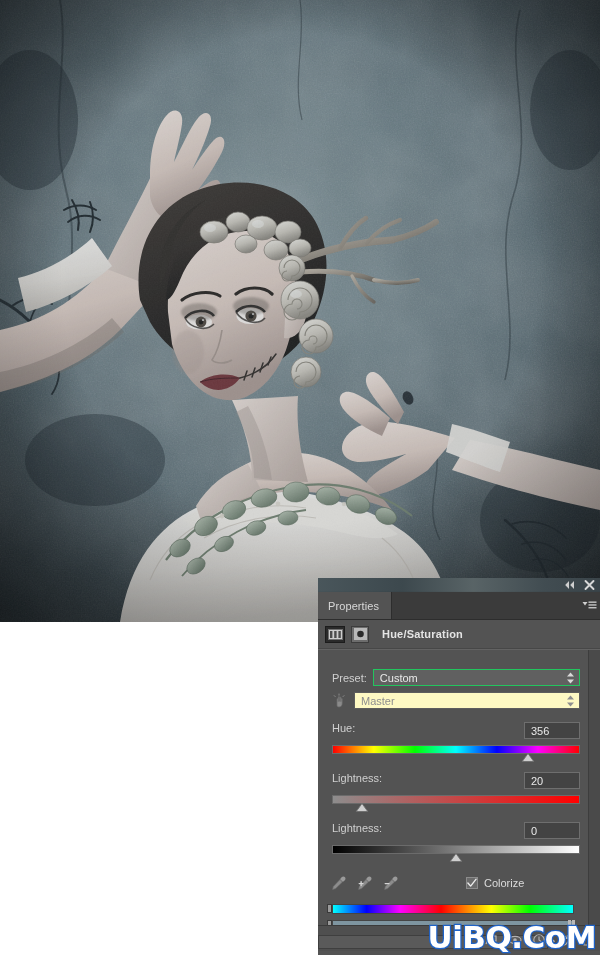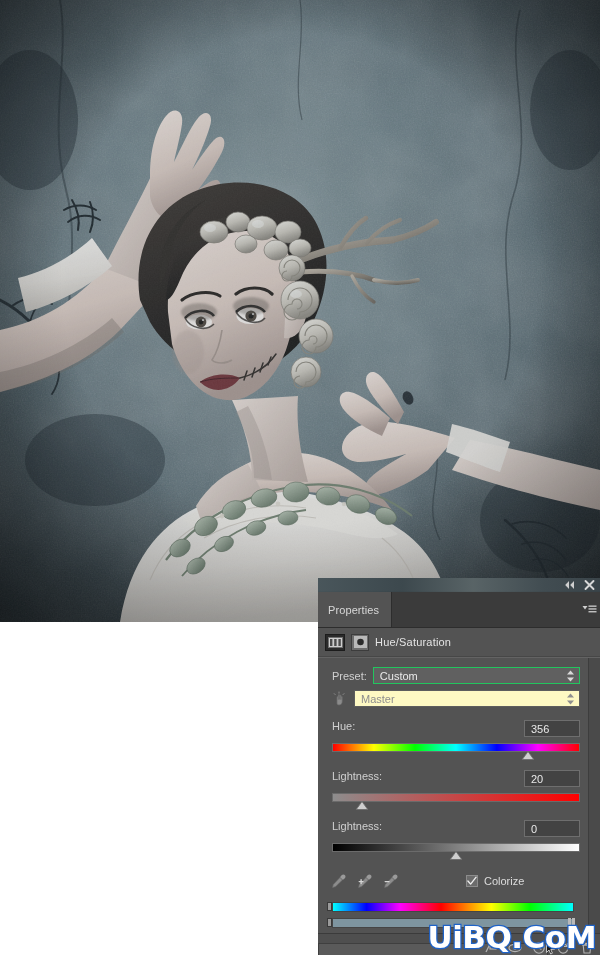--- a/index.html
+++ b/index.html
@@ -42,21 +42,21 @@
     position: absolute; right: 4px; top: 1px;
     display: flex; gap: 7px; align-items: center;
     z-index: 3;
   }
   .ico-collapse, .ico-close {
     width: 13px; height: 12px; display: block; cursor: pointer;
   }
 
   
   .tab-row {
-    position: relative; height: 36px; width: 100%;
+    position: relative; height: 28px; width: 100%;
     background: #3b3b3b;
     display: flex; align-items: stretch;
     border-bottom: 1px solid #2d2d2d;
   }
   .tab {
     background: #535353;
     padding: 0 12px 0 10px;
     display: flex; align-items: center;
     font-size: 11px; color: #d8d8d8;
     border-right: 1px solid #2d2d2d;
@@ -82,36 +82,36 @@
     display: flex; align-items: center; justify-content: center;
     cursor: pointer;
   }
   .mask-icon {
     width: 18px; height: 17px; background: #6d6d6d;
     border: 1px solid #3c3c3c;
     display: flex; align-items: center; justify-content: center;
     cursor: pointer;
   }
   .panel-title {
-    font-size: 11px; font-weight: normal; color: #e4e4e4;
-    margin-left: 0; letter-spacing: .2px;
+    font-size: 11px; font-weight: bold; color: #e4e4e4;
+    margin-left: 7px; letter-spacing: .2px;
   }
 
   .panel-body {
     position: relative;
     height: 302px;
     background: #535353;
     border-top: 1px solid #636363;
     padding: 0;
   }
   .scroll-gutter {
     position: absolute; right: 0; top: 0; width: 12px; height: 100%;
     background: #4a4a4a; border-left: 1px solid #3d3d3d;
   }
-  .content { position: absolute; left: 0; top: 0; right: 12px; }
+  .content { position: absolute; left: 0; top: 10px; right: 12px; }
 
   
   .row-preset {
     display: flex; align-items: center; gap: 6px;
     padding: 9px 8px 0 14px;
   }
   .lbl { font-size: 11px; color: #d0d0d0; white-space: nowrap; }
   .select {
     position: relative; flex: 1; height: 17px;
     background: #606060; border: 1px solid #22c55e;

